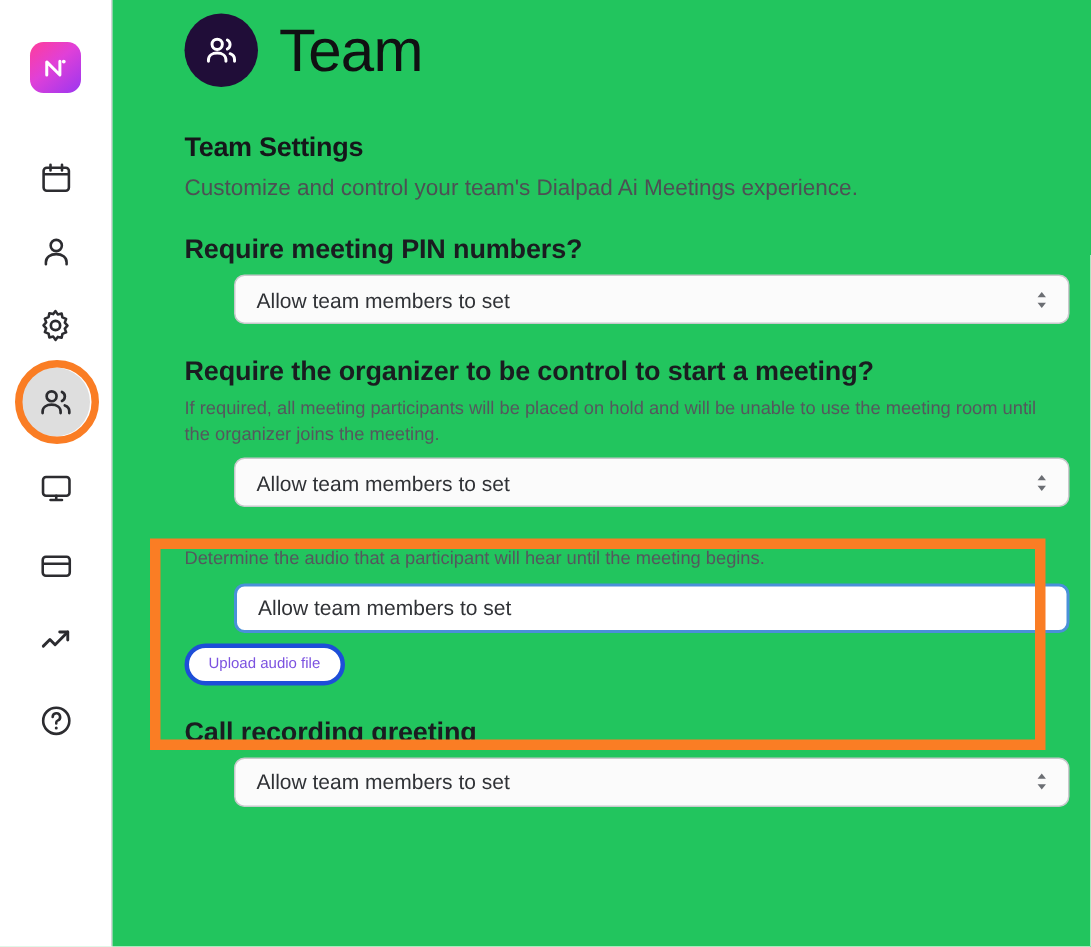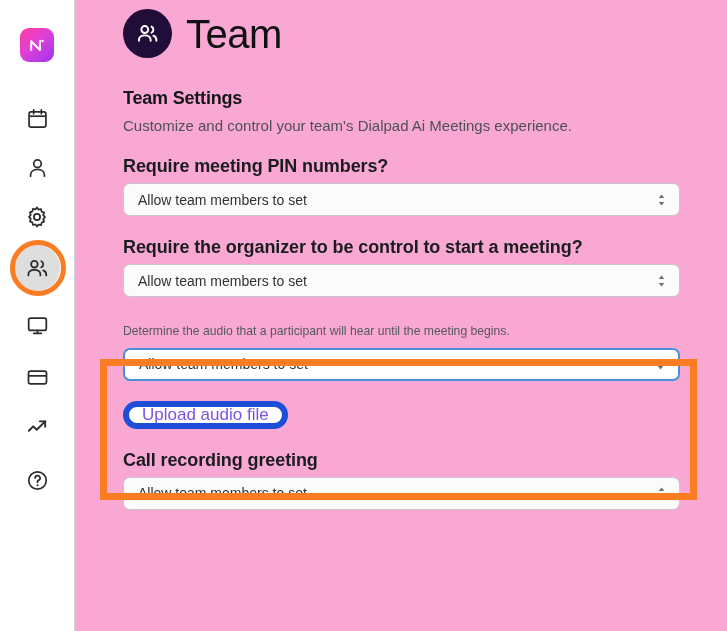--- a/index.html
+++ b/index.html
@@ -41,21 +41,21 @@
     position: absolute; left: 10px; top: 240px;
     width: 56px; height: 56px; border-radius: 50%;
     border: 5px solid #fa7d24;
     pointer-events: none;
   }
 
   
   #main {
     position: absolute; left: 75px; top: 0;
     width: 652px; height: 631px;
-    background: #f9a8d4;
+    background: #22c55e;
     overflow: hidden;
   }
 
   
   #page-header {
     position: absolute; left: 48px; top: 9px;
     display: flex; align-items: center; gap: 14px;
   }
   #team-avatar {
     width: 49px; height: 49px; border-radius: 50%;
@@ -91,43 +91,44 @@
 
   
   .select {
     position: relative;
     width: 557px; height: 33px;
     border: 1px solid #c8c9cc;
     border-radius: 7px;
     background: #fbfbfb;
     display: flex; align-items: center;
     cursor: pointer;
+    margin-left: 33px;
   }
   .select .value {
     font-size: 14px; color: #303236;
     padding-left: 14px;
   }
   .select .chev {
     position: absolute; right: 13px; top: 50%;
     transform: translateY(-50%);
     display: block;
   }
   .select.focused {
     border: 2px solid #4a90d9;
     background: #ffffff;
   }
 
   
   .pill-btn {
-    margin-top: 20px;
+    margin-top: 7px;
     display: inline-flex; align-items: center; justify-content: center;
     height: 28px; padding: 0 13px;
-    border: 6px solid #1d4ed8; border-radius: 15px;
+    border: 3px solid #1d4ed8; border-radius: 15px;
     background: #fff;
-    color: #7c52e0; font-size: 17px;
+    color: #7c52e0; font-size: 10px;
     font-family: "Liberation Sans", sans-serif;
     cursor: pointer;
   }
 
   
   #hold-highlight {
     position: absolute;
     left: 25px; top: 359px;
     width: 597px; height: 141px;
     border: 7px solid #fa7d24;
@@ -237,20 +238,21 @@
           <span class="value">Allow team members to set</span>
           <svg class="chev" width="9" height="13" viewBox="0 0 9 13" fill="none">
             <path d="M4.5 1.1 7.3 4.6H1.7L4.5 1.1Z" fill="#6b6e73"></path>
             <path d="M4.5 11.9 1.7 8.4h5.6L4.5 11.9Z" fill="#6b6e73"></path>
           </svg>
         </div>
       </div>
 
       <div class="field">
         <div class="field-label">Require the organizer to be control to start a meeting?</div>
+        <div class="field-desc">If required, all meeting participants will be placed on hold and will be unable to use the meeting room until the organizer joins the meeting.</div>
         <div class="select">
           <span class="value">Allow team members to set</span>
           <svg class="chev" width="9" height="13" viewBox="0 0 9 13" fill="none">
             <path d="M4.5 1.1 7.3 4.6H1.7L4.5 1.1Z" fill="#6b6e73"></path>
             <path d="M4.5 11.9 1.7 8.4h5.6L4.5 11.9Z" fill="#6b6e73"></path>
           </svg>
         </div>
       </div>
 
       <div class="field" style="margin-top:26px;">

